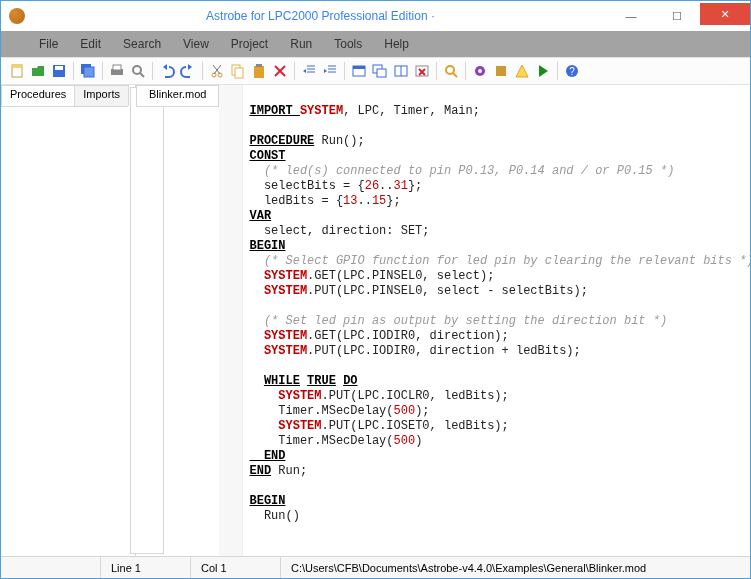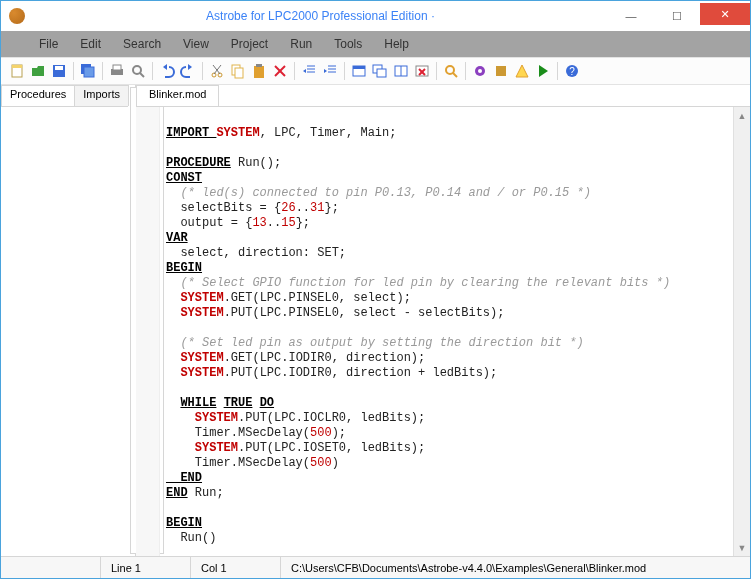--- a/index.html
+++ b/index.html
@@ -16,21 +16,21 @@
 .menuitem { padding: 2px 10px; font-size: 12px; color: #333; }
 .toolbar { display: flex; align-items: center; padding: 2px 6px; gap: 1px; border-top: 1px solid #e3e3e3; border-bottom: 1px solid #e3e3e3; background: #fcfcfc; height: 28px; }
 .tbtn { width: 20px; height: 20px; display: flex; align-items: center; justify-content: center; border-radius: 2px; }
 .tsep { width: 1px; height: 18px; background: #d6d6d6; margin: 0 3px; }
 .workarea { flex: 1; display: flex; min-height: 0; }
 .sidepanel { width: 135px; border-right: 1px solid #d6d6d6; display: flex; flex-direction: row; background: #fff; }
 .sidetabs { display: flex; height: 22px; border-bottom: 1px solid #d6d6d6; }
 .sidetab { padding: 2px 8px; font-size: 11px; border: 1px solid #d6d6d6; border-bottom: none; background: #fff; margin-right: -1px; }
 .sidetab.inactive { background: #f3f3f3; }
 .treelist { flex: 1; border: 1px solid #d6d6d6; margin: 2px; padding: 4px 6px; font-size: 11px; background: #fff; }
-.editorpanel { flex: 1; display: flex; flex-direction: column; min-width: 0; }
+.editorpanel { flex: 1; display: flex; flex-direction: row; min-width: 0; }
 .edtabs { display: flex; height: 22px; border-bottom: 1px solid #d6d6d6; }
 .edtab { padding: 2px 12px; font-size: 11px; border: 1px solid #d6d6d6; border-bottom: none; background: #fff; }
 .editor { flex: 1; display: flex; min-height: 0; }
 .gutter { width: 24px; background: #f7f7f7; border-right: 1px solid #eee; }
 .code { flex: 1; font-family: Consolas, "Courier New", monospace; font-size: 12px; white-space: pre; padding: 4px 6px; overflow: auto; line-height: 15px; color: #222; }
 .scrollbar { width: 17px; background: #f0f0f0; border-left: 1px solid #e0e0e0; position: relative; }
 .scrollbar .up, .scrollbar .down { position: absolute; left: 0; right: 0; height: 17px; background: #f0f0f0; display:flex; align-items:center; justify-content:center; font-size:9px; color:#888; }
 .scrollbar .up { top: 0; }
 .scrollbar .down { bottom: 0; }
 .kw { color: #000; font-weight: bold; text-decoration: underline; }
@@ -240,21 +240,21 @@
     </div>
     <div class="editor">
       <div class="gutter"></div>
       <div class="code">
 <span class="kw">IMPORT </span><span class="sys">SYSTEM</span><span>, LPC, Timer, Main;</span>
 
 <span class="kw">PROCEDURE</span><span> Run();</span>
 <span class="kw">CONST</span>
 <span class="cm">  (* led(s) connected to pin P0.13, P0.14 and / or P0.15 *)</span>
 <span>  selectBits = {</span><span class="num">26</span><span>..</span><span class="num">31</span><span>};</span>
-<span>  output = {</span><span class="num">13</span><span>..</span><span class="num">15</span><span>};</span>
+<span>  ledBits = {</span><span class="num">13</span><span>..</span><span class="num">15</span><span>};</span>
 <span class="kw">VAR</span>
 <span>  select, direction: SET;</span>
 <span class="kw">BEGIN</span>
 <span class="cm">  (* Select GPIO function for led pin by clearing the relevant bits *)</span>
 <span>  </span><span class="sys">SYSTEM</span><span>.GET(LPC.PINSEL0, select);</span>
 <span>  </span><span class="sys">SYSTEM</span><span>.PUT(LPC.PINSEL0, select - selectBits);</span>
 
 <span class="cm">  (* Set led pin as output by setting the direction bit *)</span>
 <span>  </span><span class="sys">SYSTEM</span><span>.GET(LPC.IODIR0, direction);</span>
 <span>  </span><span class="sys">SYSTEM</span><span>.PUT(LPC.IODIR0, direction + ledBits);</span>

